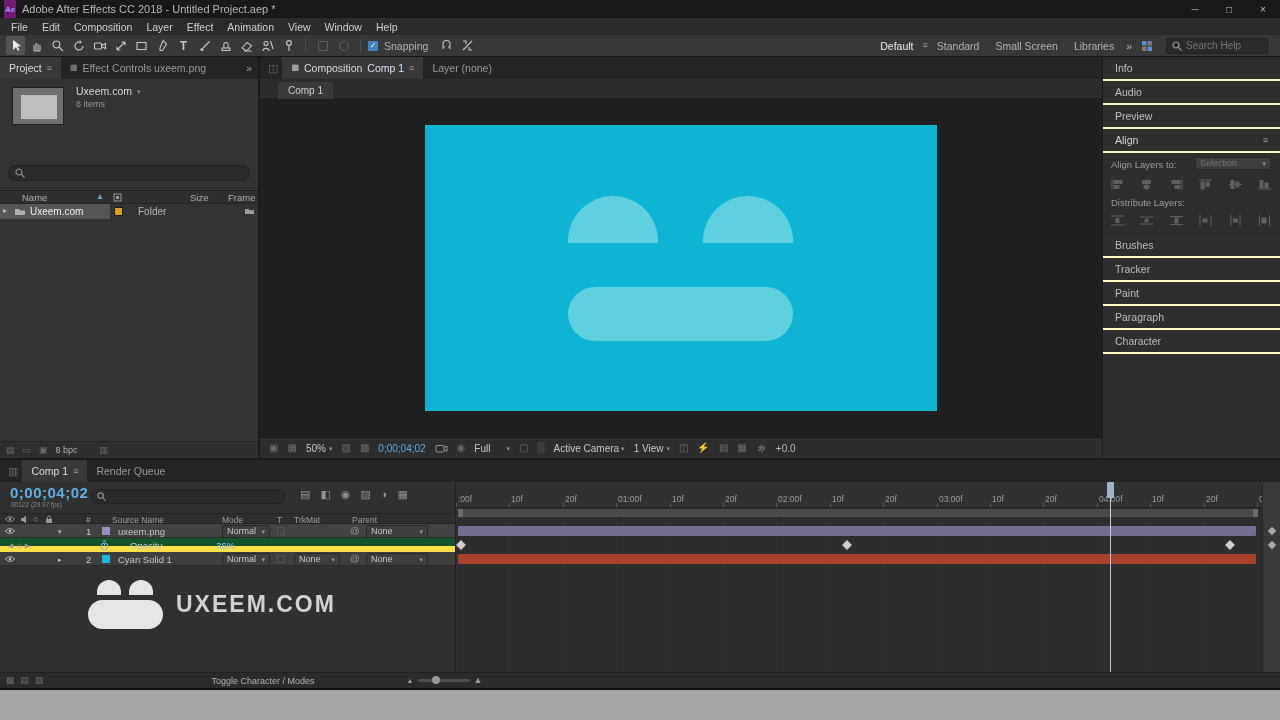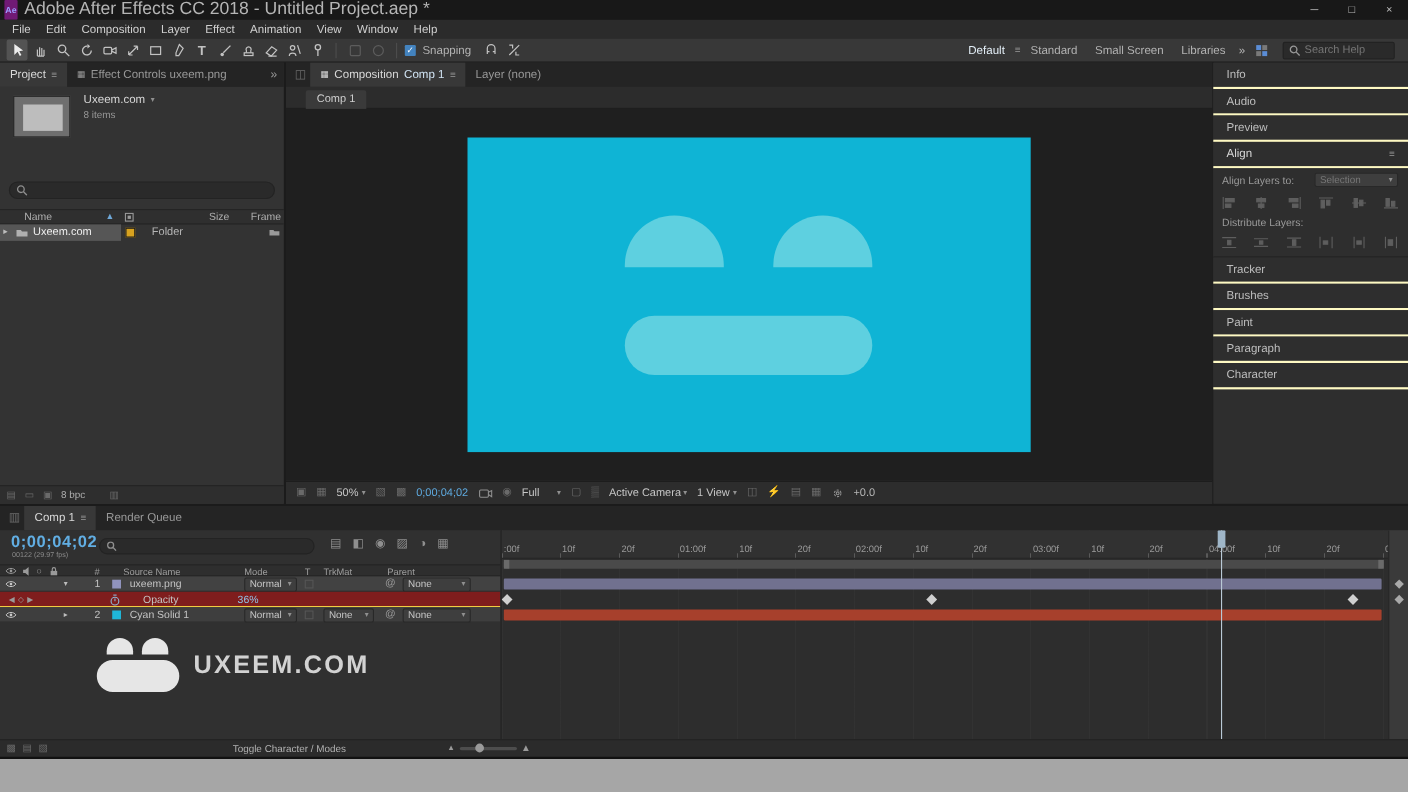--- a/index.html
+++ b/index.html
@@ -5,21 +5,21 @@
 *{margin:0;padding:0;box-sizing:border-box}
 body{margin:0;background:#3c3c3c;font-family:"Liberation Sans",sans-serif}
 #app{position:relative;width:1280px;height:720px;background:#1b1b1b;overflow:hidden;color:#c8c8c8;font-size:11px}
 .abs{position:absolute}
 svg{display:block}
 .gly{line-height:1;display:inline-block}
 .dim{color:#6a6a6a}
 .caret{font-size:7px;color:#909090;line-height:1}
 
 #titlebar{position:absolute;left:0;top:0;width:1280px;height:18px;background:#181818;display:flex;align-items:center;padding-left:4px;gap:6px}
-#titlebar .title{font-size:16px;color:#b5b5b5}
+#titlebar .title{font-size:11px;color:#b5b5b5}
 .appicon{width:12px;height:18px;background:#701a75;color:#9d9dff;font-size:8px;font-weight:bold;display:flex;align-items:center;justify-content:center;border-radius:1px}
 .winctl{margin-left:auto;display:flex;height:100%}
 .winbtn{width:34px;display:flex;align-items:center;justify-content:center;color:#bbb;font-size:10px}
 
 #menubar{position:absolute;left:0;top:18px;width:1280px;height:17px;background:#2b2b2b;display:flex;align-items:center;padding-left:4px}
 .menu-item{padding:0 7px;font-size:10.5px;color:#cfcfcf}
 
 #toolbar{position:absolute;left:0;top:35px;width:1280px;height:22px;background:#383838;border-bottom:1px solid #161616;display:flex;align-items:center;padding:0 6px;gap:2px}
 .t-icon{width:19px;height:19px;display:flex;align-items:center;justify-content:center;color:#c2c2c2;border-radius:2px;flex:none}
 .t-icon.active{background:#535353;color:#ececec}
@@ -457,24 +457,24 @@
         <span class="alignbtn">
             <svg width="13" height="11" stroke="#5e5e5e" fill="#5e5e5e">
               <line x1="1.5" y1="0" x2="1.5" y2="11"></line>
               <line x1="11.5" y1="0" x2="11.5" y2="11"></line>
               <rect x="4" y="3" width="4" height="5"></rect>
             </svg>
           </span>
       </div>
     </div>
     <div class="pheader">
+        <span>Brushes</span>
+      </div>
+    <div class="pheader">
         <span>Tracker</span>
-      </div>
-    <div class="pheader">
-        <span>Brushes</span>
       </div>
     <div class="pheader">
         <span>Paint</span>
       </div>
     <div class="pheader">
         <span>Paragraph</span>
       </div>
     <div class="pheader">
         <span>Character</span>
       </div>
@@ -555,21 +555,21 @@
           <span class="caret" style="margin-left:auto">▾</span>
         </span>
       <span class="abs" style="left:277px;top:3px;width:8px;height:8px;border:1px solid #555"></span>
       <span class="tl-cell gly" style="left:350px;color:#9a9a9a">@</span>
       <span class="dd abs" style="left:366px;top:1px;width:62px">
           <span>None</span>
           <span class="caret" style="margin-left:auto">▾</span>
         </span>
     </div>
 
-    <div class="tl-row" style="top:78px;background:#7f1d1d;border-bottom:1px solid #fde047">
+    <div class="tl-row" style="top:78px;background:#14532d;border-bottom:6px solid #fde047">
       <span class="tl-cell" style="left:8px;gap:3px;color:#9a9a9a;font-size:7px">
           <span class="gly">◀</span>
           <span class="gly">◇</span>
           <span class="gly">▶</span>
         </span>
       <span class="tl-cell" style="left:100px">
           <svg width="9" height="11">
             <line x1="3" y1="1" x2="6" y2="1" stroke="#8fb8d8"></line>
             <circle cx="4.5" cy="6.5" r="3.5" fill="none" stroke="#8fb8d8"></circle>
             <line x1="4.5" y1="6.5" x2="4.5" y2="4" stroke="#8fb8d8"></line>

